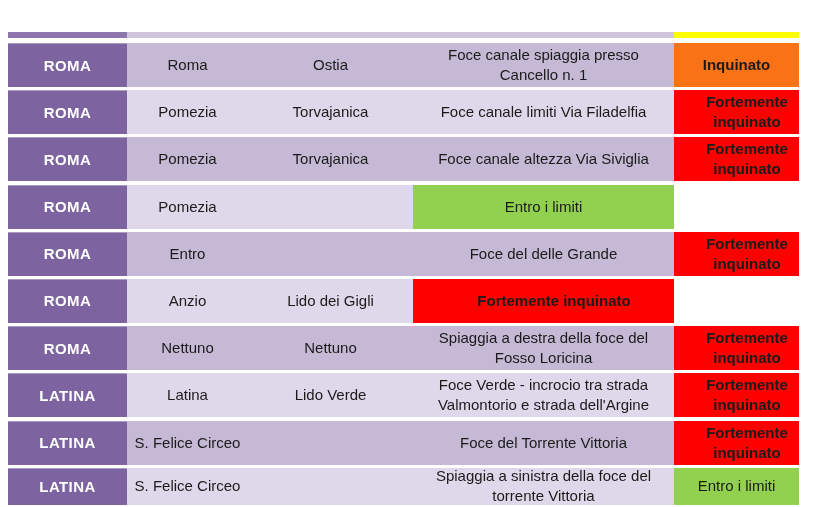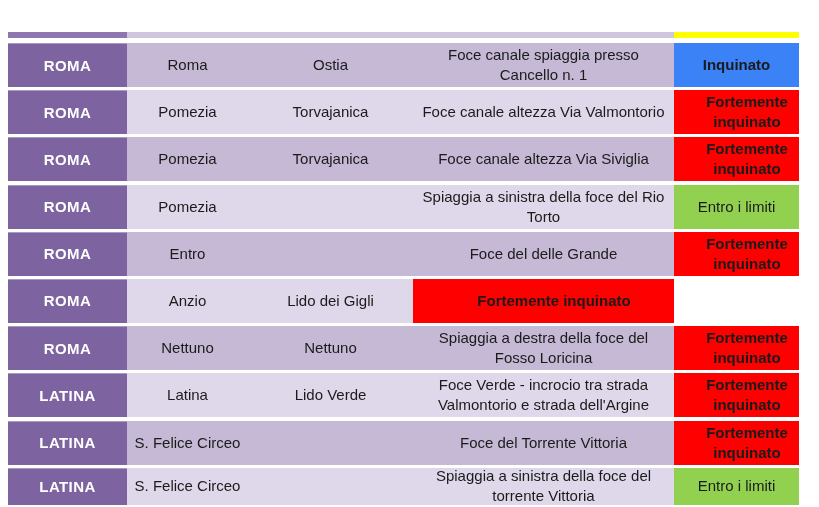--- a/index.html
+++ b/index.html
@@ -25,21 +25,21 @@
     padding:0 6px;overflow:hidden;
   }
   .prov{
     background:#7d64a0;color:#ffffff;font-weight:bold;letter-spacing:.4px;
     border-top:1px solid rgba(255,255,255,.35);
     font-size:15px;
   }
   .band-a .plain{background:#c5b9d5;}
   .band-b .plain{background:#dfd8ea;}
   .status{font-weight:bold;}
-  .status[data-level="inquinato"]{background:#3b82f6;}
+  .status[data-level="inquinato"]{background:#f97316;}
   .status[data-level="fortemente"]{background:#ff0000;padding-left:27px;}
   .status[data-level="entro"]{background:#92d050;font-weight:400;}
 </style>
 </head>
 <body>
 
 <div class="page">
   <div class="tbl">
 
     <div class="grid-row sliver">
@@ -55,37 +55,36 @@
       <div class="cell plain">Roma</div>
       <div class="cell plain">Ostia</div>
       <div class="cell plain">Foce canale spiaggia presso Cancello n. 1</div>
       <div class="cell status" data-level="inquinato">Inquinato</div>
     </div>
 
     <div class="grid-row row band-b">
       <div class="cell prov">ROMA</div>
       <div class="cell plain">Pomezia</div>
       <div class="cell plain">Torvajanica</div>
-      <div class="cell plain">Foce canale altezza Via Valmontorio</div>
+      <div class="cell plain">Foce canale limiti Via Filadelfia</div>
       <div class="cell status" data-level="fortemente">Fortemente inquinato</div>
     </div>
 
     <div class="grid-row row band-a">
       <div class="cell prov">ROMA</div>
       <div class="cell plain">Pomezia</div>
       <div class="cell plain">Torvajanica</div>
       <div class="cell plain">Foce canale altezza Via Siviglia</div>
       <div class="cell status" data-level="fortemente">Fortemente inquinato</div>
     </div>
 
     <div class="grid-row row band-b">
       <div class="cell prov">ROMA</div>
       <div class="cell plain">Pomezia</div>
       <div class="cell plain"></div>
-      <div class="cell plain">Spiaggia a sinistra della foce del Rio Torto</div>
       <div class="cell status" data-level="entro">Entro i limiti</div>
     </div>
 
     <div class="grid-row row band-a">
       <div class="cell prov">ROMA</div>
       <div class="cell plain">Entro</div>
       <div class="cell plain"></div>
       <div class="cell plain">Foce del delle Grande</div>
       <div class="cell status" data-level="fortemente">Fortemente inquinato</div>
     </div>

